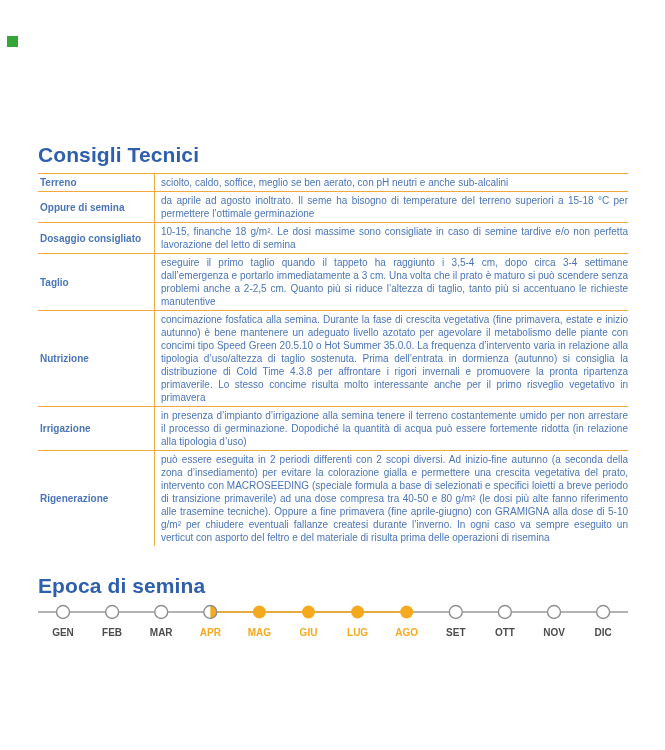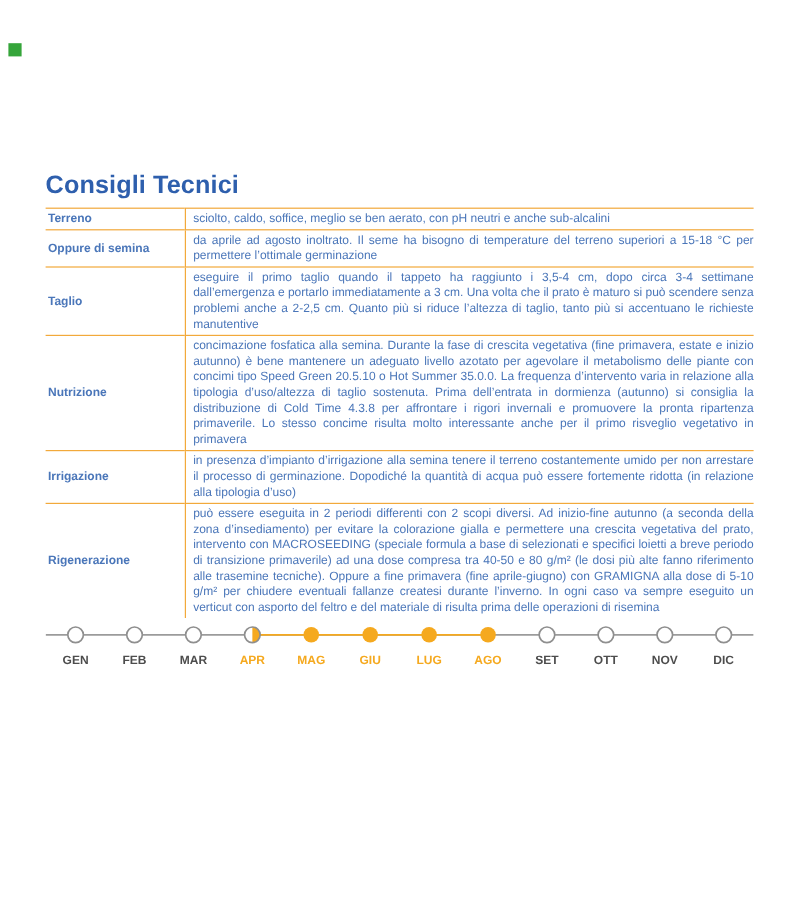--- a/index.html
+++ b/index.html
@@ -77,38 +77,43 @@
       <tbody>
           <tr>
             <td class="label">Terreno</td>
             <td class="text">sciolto, caldo, soffice, meglio se ben aerato, con pH neutri e anche sub-alcalini</td>
           </tr>
           <tr>
             <td class="label">Oppure di semina</td>
             <td class="text">da aprile ad agosto inoltrato. Il seme ha bisogno di temperature del terreno superiori a 15-18 °C per permettere l’ottimale germinazione</td>
           </tr>
           <tr>
+            <td class="label">Dosaggio consigliato</td>
+            <td class="text">10-15, finanche 18 g/m². Le dosi massime sono consigliate in caso di semine tardive e/o non perfetta lavorazione del letto di semina</td>
+          </tr>
+          <tr>
             <td class="label">Taglio</td>
             <td class="text">eseguire il primo taglio quando il tappeto ha raggiunto i 3,5-4 cm, dopo circa 3-4 settimane dall’emergenza e portarlo immediatamente a 3 cm. Una volta che il prato è maturo si può scendere senza problemi anche a 2-2,5 cm. Quanto più si riduce l’altezza di taglio, tanto più si accentuano le richieste manutentive</td>
           </tr>
           <tr>
             <td class="label">Nutrizione</td>
             <td class="text">concimazione fosfatica alla semina. Durante la fase di crescita vegetativa (fine primavera, estate e inizio autunno) è bene mantenere un adeguato livello azotato per agevolare il metabolismo delle piante con concimi tipo Speed Green 20.5.10 o Hot Summer 35.0.0. La frequenza d’intervento varia in relazione alla tipologia d’uso/altezza di taglio sostenuta. Prima dell’entrata in dormienza (autunno) si consiglia la distribuzione di Cold Time 4.3.8 per affrontare i rigori invernali e promuovere la pronta ripartenza primaverile. Lo stesso concime risulta molto interessante anche per il primo risveglio vegetativo in primavera</td>
           </tr>
           <tr>
             <td class="label">Irrigazione</td>
             <td class="text">in presenza d’impianto d’irrigazione alla semina tenere il terreno costantemente umido per non arrestare il processo di germinazione. Dopodiché la quantità di acqua può essere fortemente ridotta (in relazione alla tipologia d’uso)</td>
           </tr>
           <tr>
             <td class="label">Rigenerazione</td>
             <td class="text">può essere eseguita in 2 periodi differenti con 2 scopi diversi. Ad inizio-fine autunno (a seconda della zona d’insediamento) per evitare la colorazione gialla e permettere una crescita vegetativa del prato, intervento con MACROSEEDING (speciale formula a base di selezionati e specifici loietti a breve periodo di transizione primaverile) ad una dose compresa tra 40-50 e 80 g/m² (le dosi più alte fanno riferimento alle trasemine tecniche). Oppure a fine primavera (fine aprile-giugno) con GRAMIGNA alla dose di 5-10 g/m² per chiudere eventuali fallanze createsi durante l’inverno. In ogni caso va sempre eseguito un verticut con asporto del feltro e del materiale di risulta prima delle operazioni di risemina</td>
           </tr>
         </tbody>
     </table>
 
+    <h2 class="section-title" id="epoca-title">Epoca di semina</h2>
 
     <div class="timeline-wrap">
       <svg width="590" height="48" viewBox="0 0 590 48">
           <line x1="0" y1="12" x2="590" y2="12" stroke="#9B9B9B" stroke-width="1.4"></line>
           <line x1="172.3" y1="12" x2="368.7" y2="12" stroke="#F5A91F" stroke-width="1.4"></line>
           <circle cx="25" cy="12" r="6.5" fill="#ffffff" stroke="#8F8F8F" stroke-width="1.4"></circle>
           <text x="25" y="36" text-anchor="middle" fill="#4D4D4D">GEN</text>
           <circle cx="74.1" cy="12" r="6.5" fill="#ffffff" stroke="#8F8F8F" stroke-width="1.4"></circle>
           <text x="74.1" y="36" text-anchor="middle" fill="#4D4D4D">FEB</text>
           <circle cx="123.2" cy="12" r="6.5" fill="#ffffff" stroke="#8F8F8F" stroke-width="1.4"></circle>

